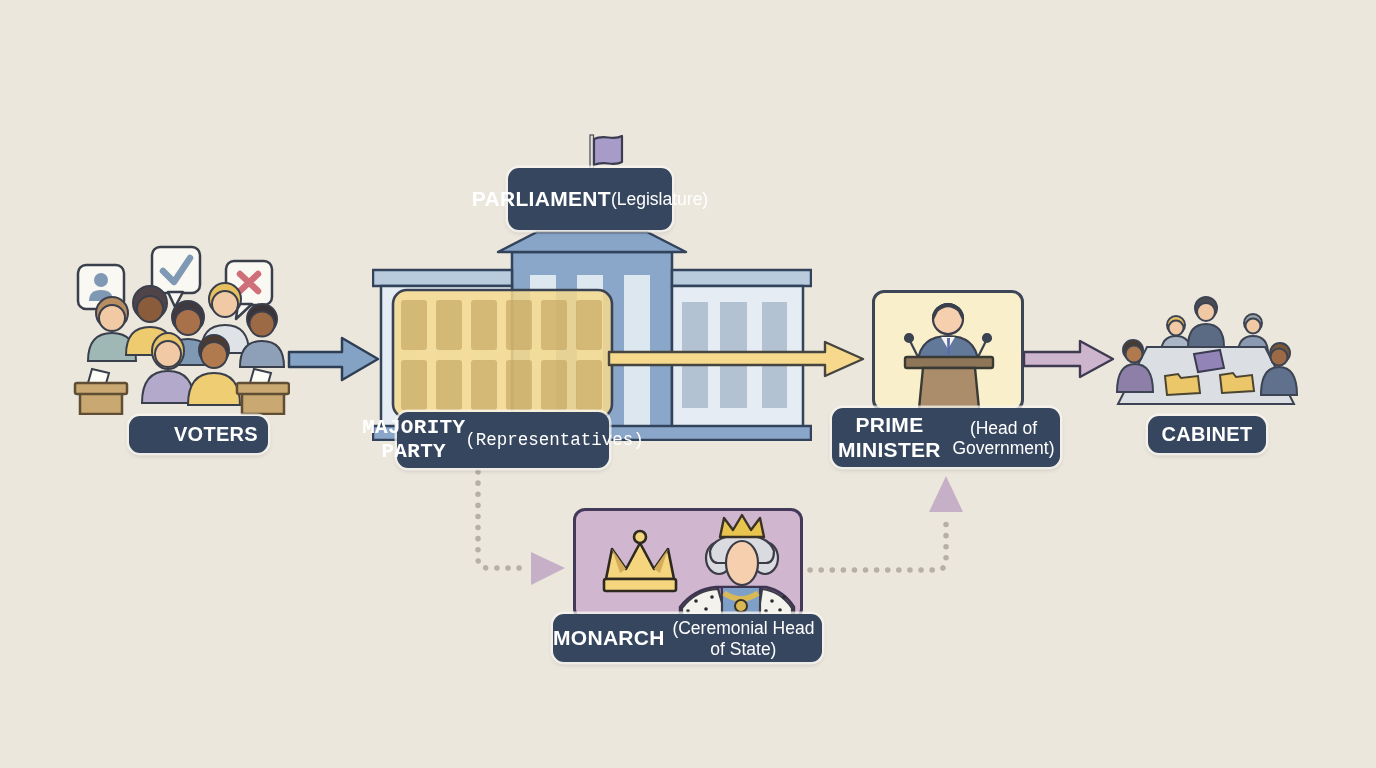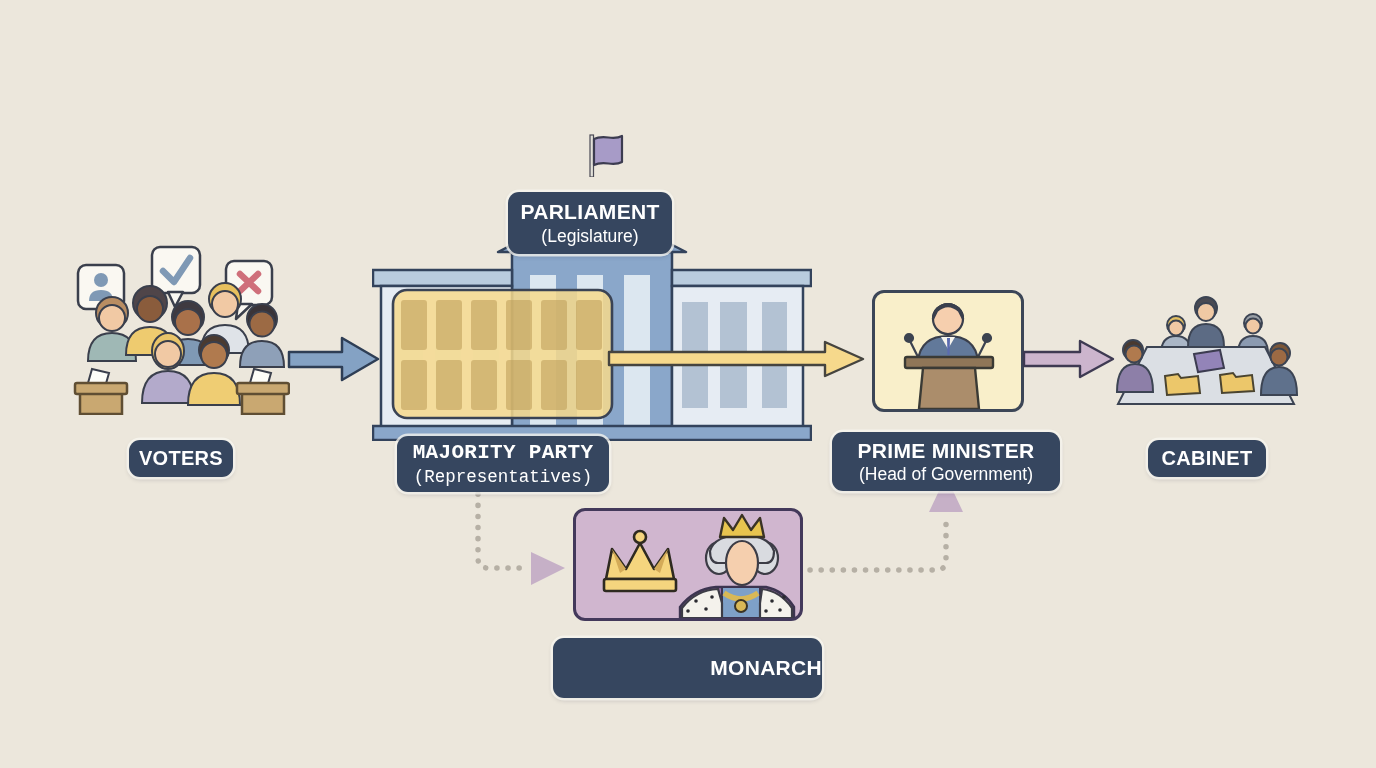--- a/index.html
+++ b/index.html
@@ -3,23 +3,23 @@
 <meta charset="utf-8">
 <style>
   html,body{margin:0;padding:0;}
   body{font-family:"Liberation Sans", sans-serif;}
   .canvas{
     position:relative;width:1376px;height:768px;background:#ece7dc;overflow:hidden;
   }
   .abs{position:absolute;}
   .badge{
     position:absolute;background:#36465f;border-radius:11px;
-    display:flex;flex-direction:column;align-items:center;justify-content:center;
+    display:flex;flex-direction:row;align-items:center;justify-content:center;
     box-shadow:0 0 0 2.5px rgba(250,248,242,0.75), 0 2px 5px rgba(40,40,60,0.25);
-    text-align:center;line-height:1.15;margin-top:24px;
+    text-align:center;line-height:1.15;
   }
   .badge-title{color:#ffffff;font-weight:bold;font-size:21px;letter-spacing:.3px;}
   .badge-sub{color:#ffffff;font-size:17.5px;margin-top:1px;}
   .badge.small .badge-title{font-size:20px;}
   .node-box{position:absolute;box-sizing:border-box;border:3px solid #3c4657;border-radius:12px;}
 </style>
 </head>
 <body>
 
 <div class="canvas">
@@ -240,21 +240,21 @@
   <svg class="abs" style="left:455px;top:468px;" width="120" height="125" viewBox="0 0 120 125">
     <path d="M23,4 L23,90 Q23,100 33,100 L70,100" fill="none" stroke="#b6b0a5" stroke-width="5.5" stroke-linecap="round" stroke-dasharray="0.1 11"></path>
     <path d="M76,84 L76,117 L110,100 Z" fill="#c6b0c7"></path>
   </svg>
 
   <svg class="abs" style="left:806px;top:470px;" width="168" height="108" viewBox="0 0 168 108">
     <path d="M4,100 L130,100 Q140,100 140,90 L140,45" fill="none" stroke="#b6b0a5" stroke-width="5.5" stroke-linecap="round" stroke-dasharray="0.1 11"></path>
     <path d="M123,42 L157,42 L140,6 Z" fill="#c6b0c7"></path>
   </svg>
 
-  <div class="badge small" style="left:129px;top:416px;width:104px;height:37px;">
+  <div class="badge small" style="left:129px;top:416px;width:104px;height:37px;padding-left:35px;">
     <div class="badge-title">VOTERS</div>
   </div>
 
   <div class="badge" style="left:508px;top:168px;width:164px;height:62px;">
     <div class="badge-title">PARLIAMENT</div>
     <div class="badge-sub">(Legislature)</div>
   </div>
 
   <div class="badge" style="left:397px;top:412px;width:212px;height:56px;font-family:Liberation Mono, monospace;">
     <div class="badge-title">MAJORITY PARTY</div>
@@ -263,17 +263,18 @@
 
   <div class="badge small" style="left:1148px;top:416px;width:118px;height:37px;">
     <div class="badge-title">CABINET</div>
   </div>
 
   <div class="badge" style="left:832px;top:408px;width:228px;height:59px;">
     <div class="badge-title">PRIME MINISTER</div>
     <div class="badge-sub">(Head of Government)</div>
   </div>
 
-  <div class="badge" style="left:553px;top:614px;width:269px;height:60px;align-items:flex-end;">
+  <div class="badge" style="left:553px;top:614px;width:269px;height:48px;">
     <div class="badge-title">MONARCH</div>
+    <div class="badge-sub">(Ceremonial Head of State)</div>
   </div>
 
 </div>
 
 </body></html>

